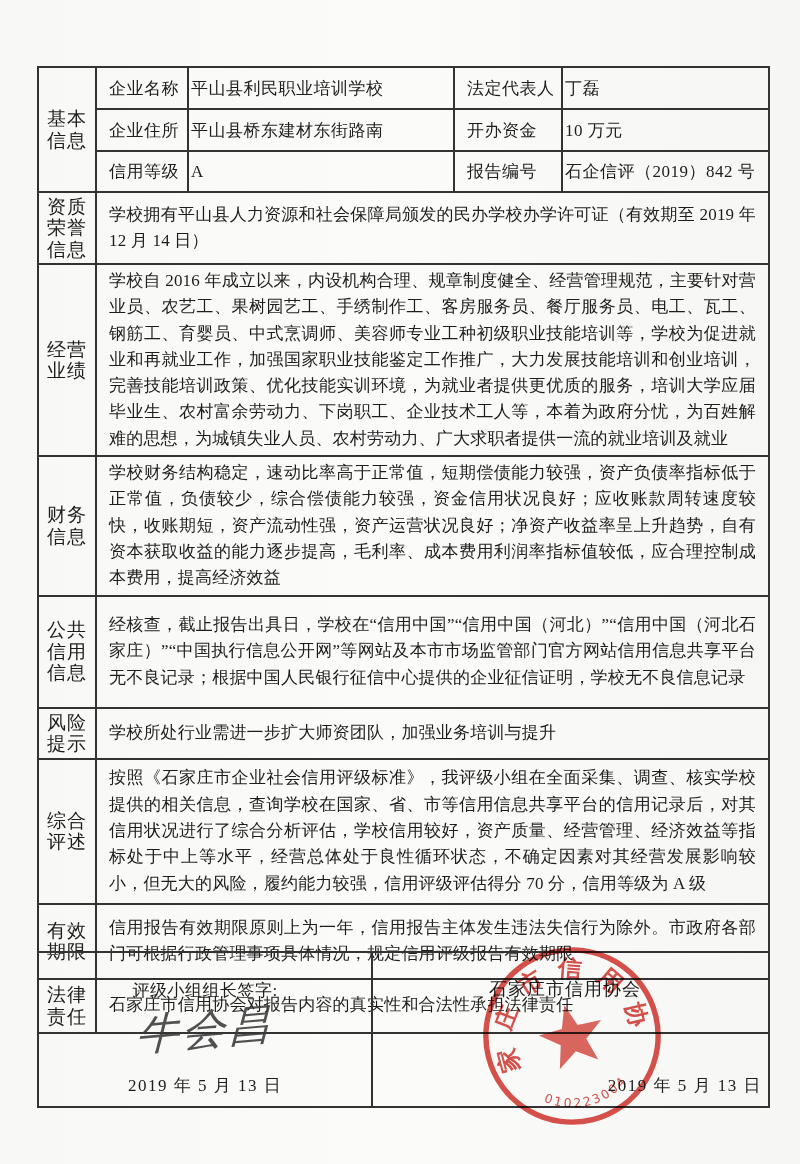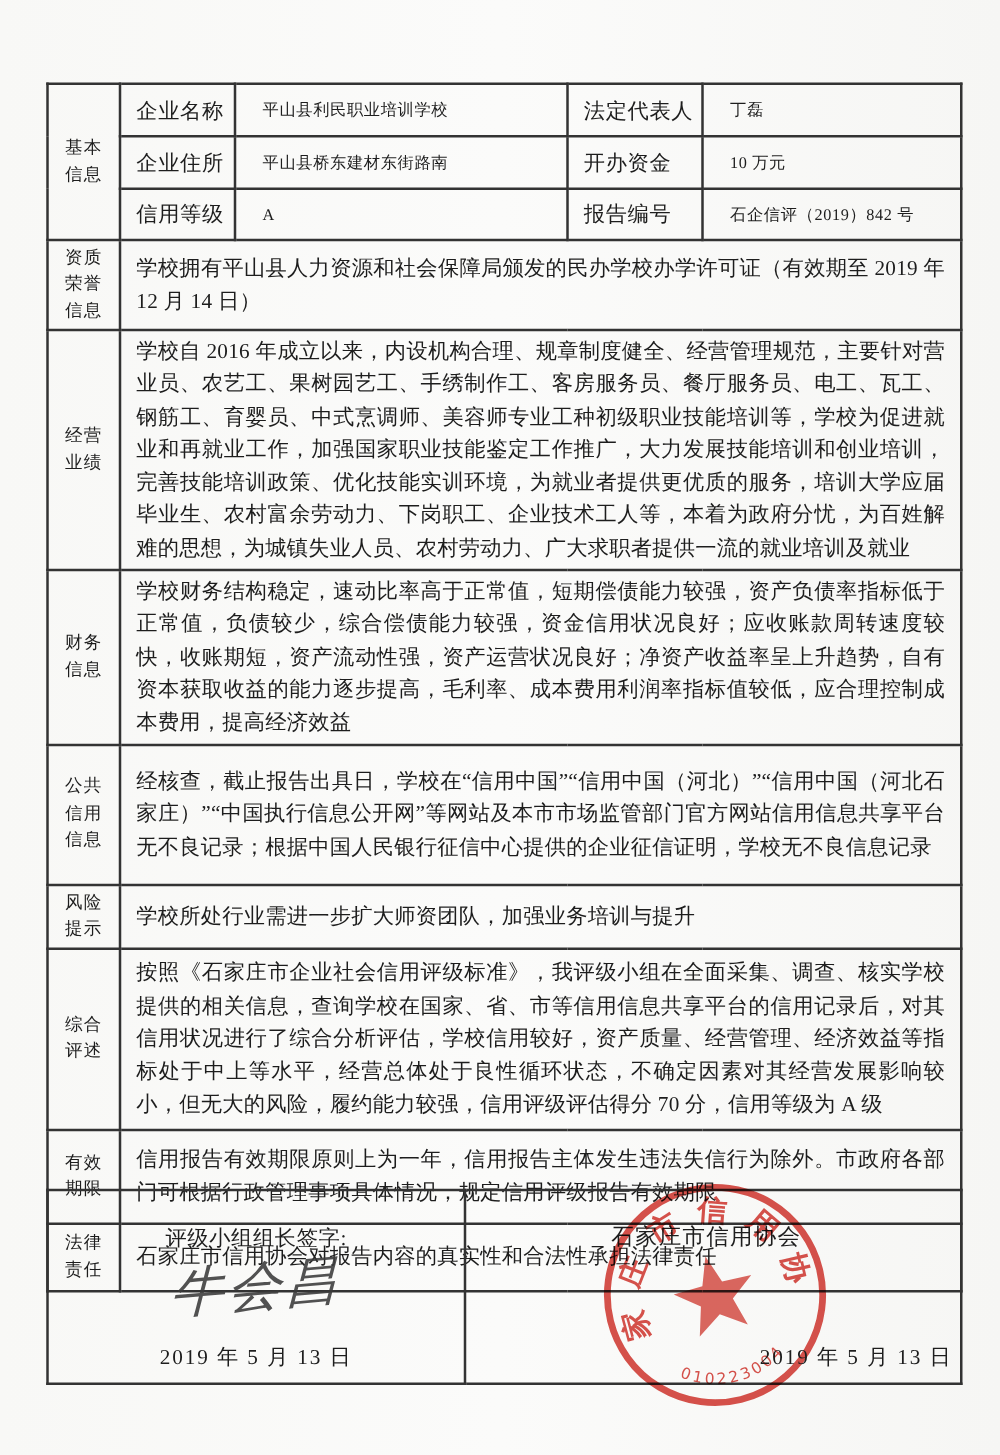--- a/index.html
+++ b/index.html
@@ -18,26 +18,26 @@
     color:#111;
     border-bottom:3px solid #151515;
     padding-bottom:1px;
   }
   table{border-collapse:collapse;table-layout:fixed;}
   table.main{position:absolute;left:37px;top:66px;width:731px;}
   table.sig{position:absolute;left:37px;top:951px;width:731px;}
   td{border:2px solid #333;vertical-align:middle;overflow:visible;}
   td.lbl{
     text-align:center;
-    font-size:14px;line-height:21.5px;letter-spacing:1px;
+    font-size:19px;line-height:21.5px;letter-spacing:1px;
     white-space:pre-line;
     padding:0 2px;
   }
   td.flbl{font-size:17px;padding:0 4px 0 12px;letter-spacing:.5px;border-radius:16px;}
-  td.fval{font-size:13px;padding:0 4px 0 21px;letter-spacing:.5px;}
+  td.fval{font-size:17px;padding:0 4px 0 2px;letter-spacing:.5px;}
   td.txt{
     font-size:17px;line-height:26.3px;
     padding:3px 12px;
     text-align:justify;
     letter-spacing:.2px;
   }
   
   tr.h40 td{height:40px;}
   tr.h39 td{height:39px;}
   tr.h64 td{height:64px;}

